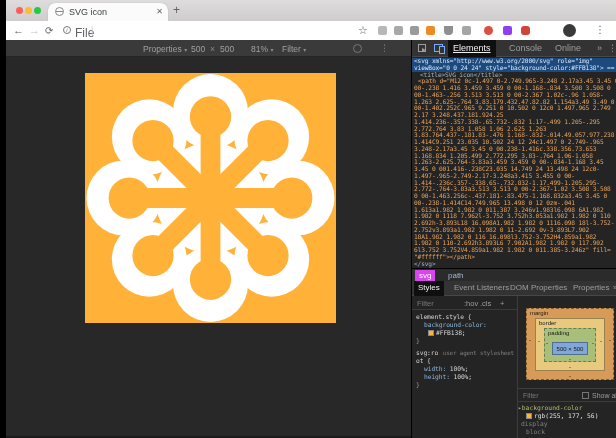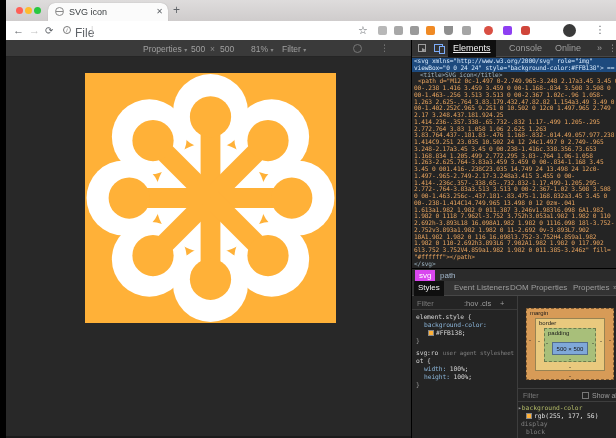--- a/index.html
+++ b/index.html
@@ -79,21 +79,21 @@
   .cl.sel { background:#1d4a7e; color:#d5e8fb; }
   .cl.tagline { color:#9fb6c4; padding-left:8px; }
   .cl.pathstart { padding-left:6px; }
   .cl.closing { color:#9fb6c4; }
 
   
   .crumbs { position:relative; height:13px; background:#2b2b2b; border-top:1px solid #000;
     font-size:8px; line-height:12px; }
   .crumb-sel { position:absolute; left:3px; top:1px; height:16px; line-height:11px; padding:0 4px;
     background:#d946ef; color:#ffffff; }
-  .crumb { position:absolute; left:28px; top:1px; height:11px; line-height:11px; color:#a3b8cc; }
+  .crumb { position:absolute; left:36px; top:1px; height:11px; line-height:11px; color:#a3b8cc; }
 
   
   .side-tabs { position:relative; height:15px; background:#333333; border-bottom:1px solid #474747;
     font-size:8px; }
   .st { position:absolute; top:0; height:15px; line-height:14px; padding:0 4px; color:#9e9e9e; }
   .st.sel { background:#0f0f0f; color:#f1f1f1; }
   .st1 { left:2px; } .st2 { left:38px; } .st3 { left:94px; } .st4 { left:157px; } .st5 { left:197px; }
 
   
   .styles-split { position:relative; display:flex; height:142px; }

